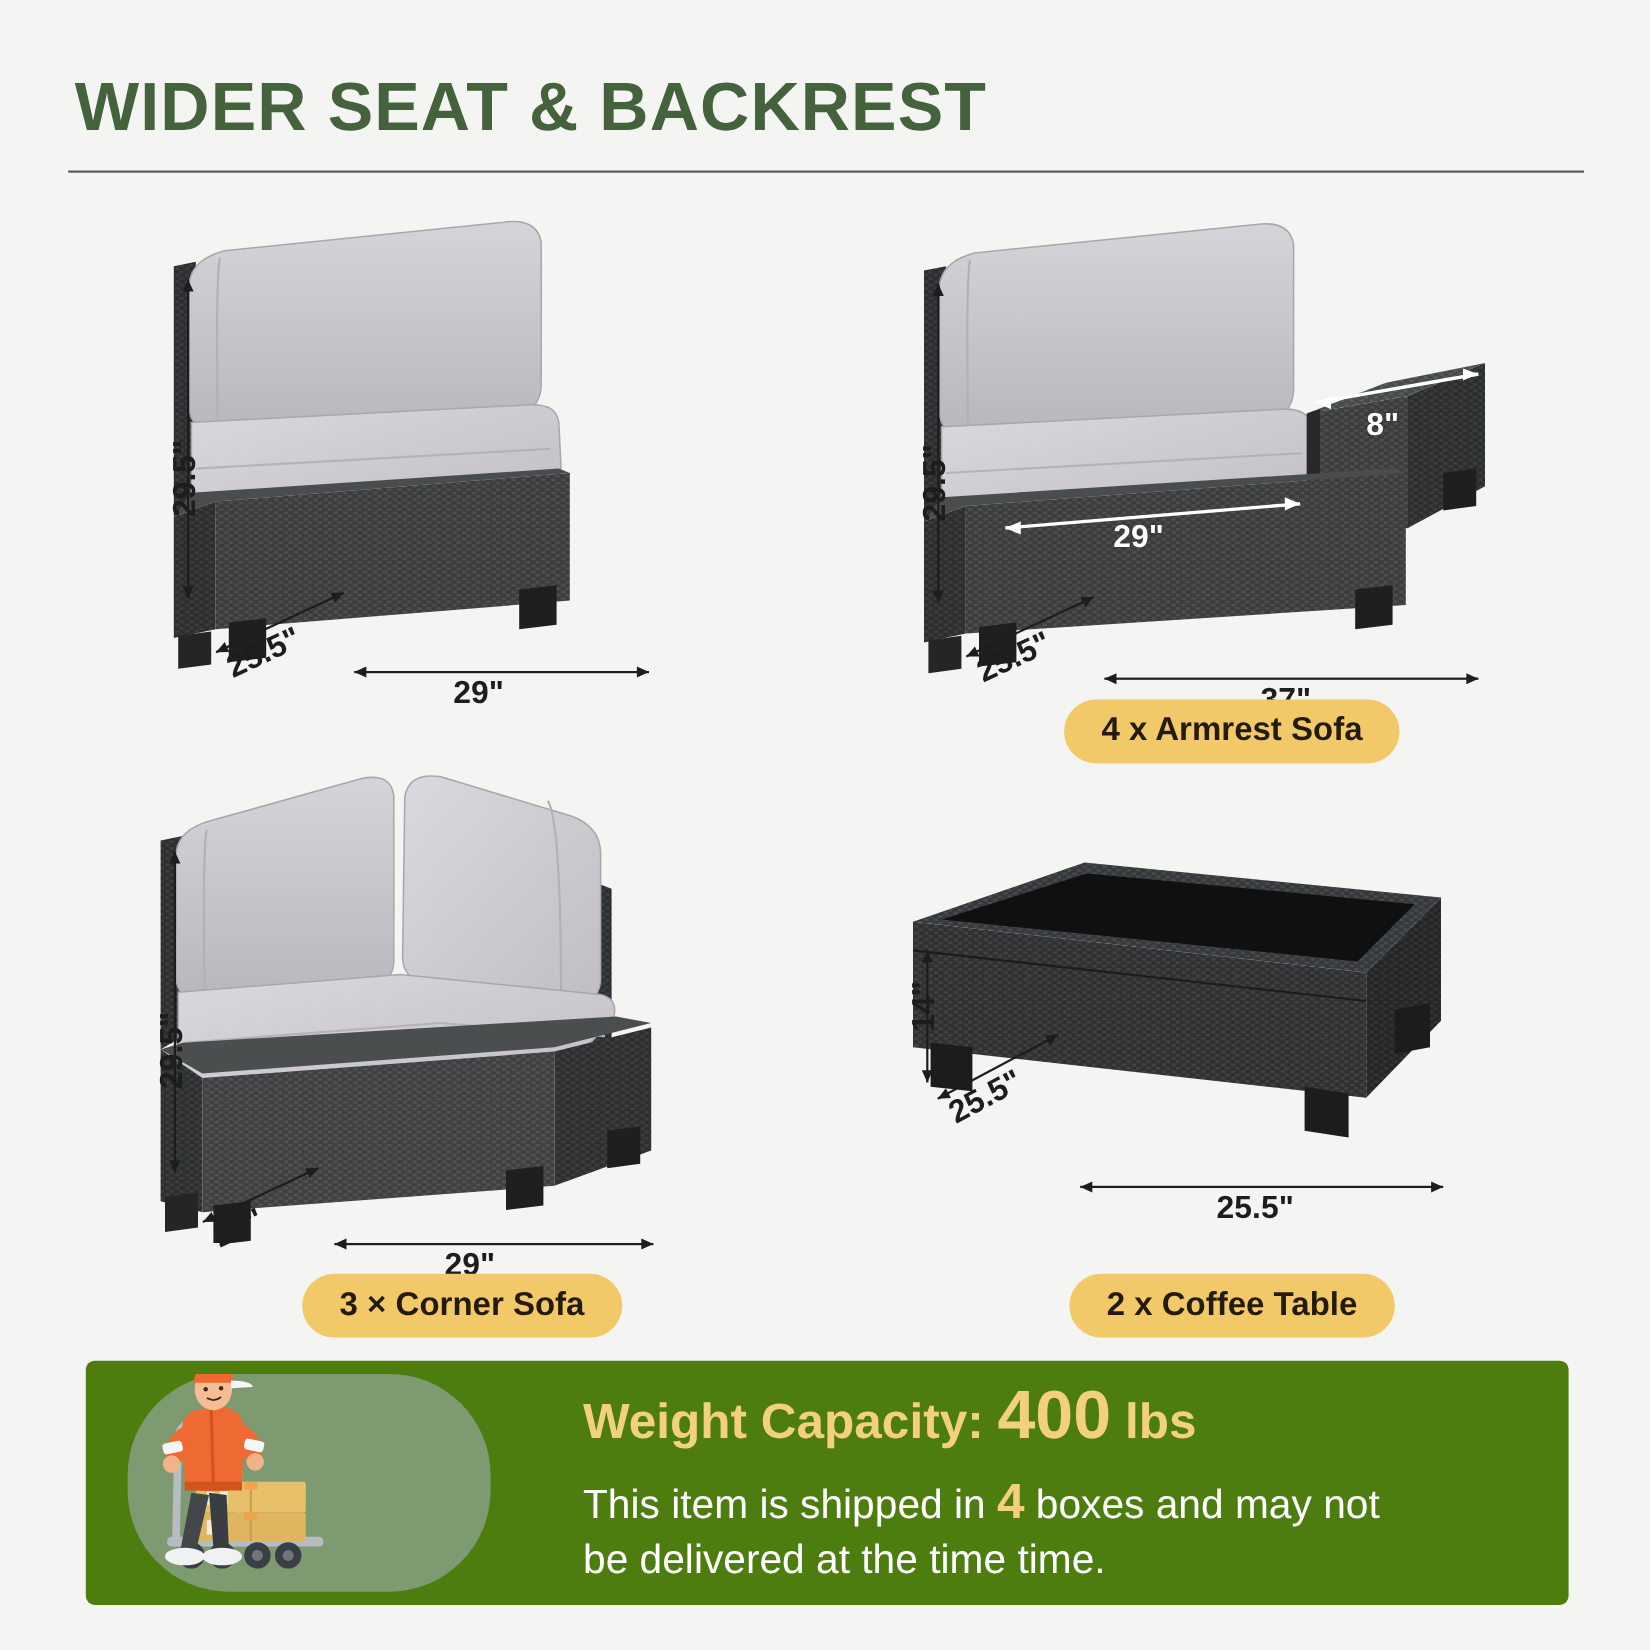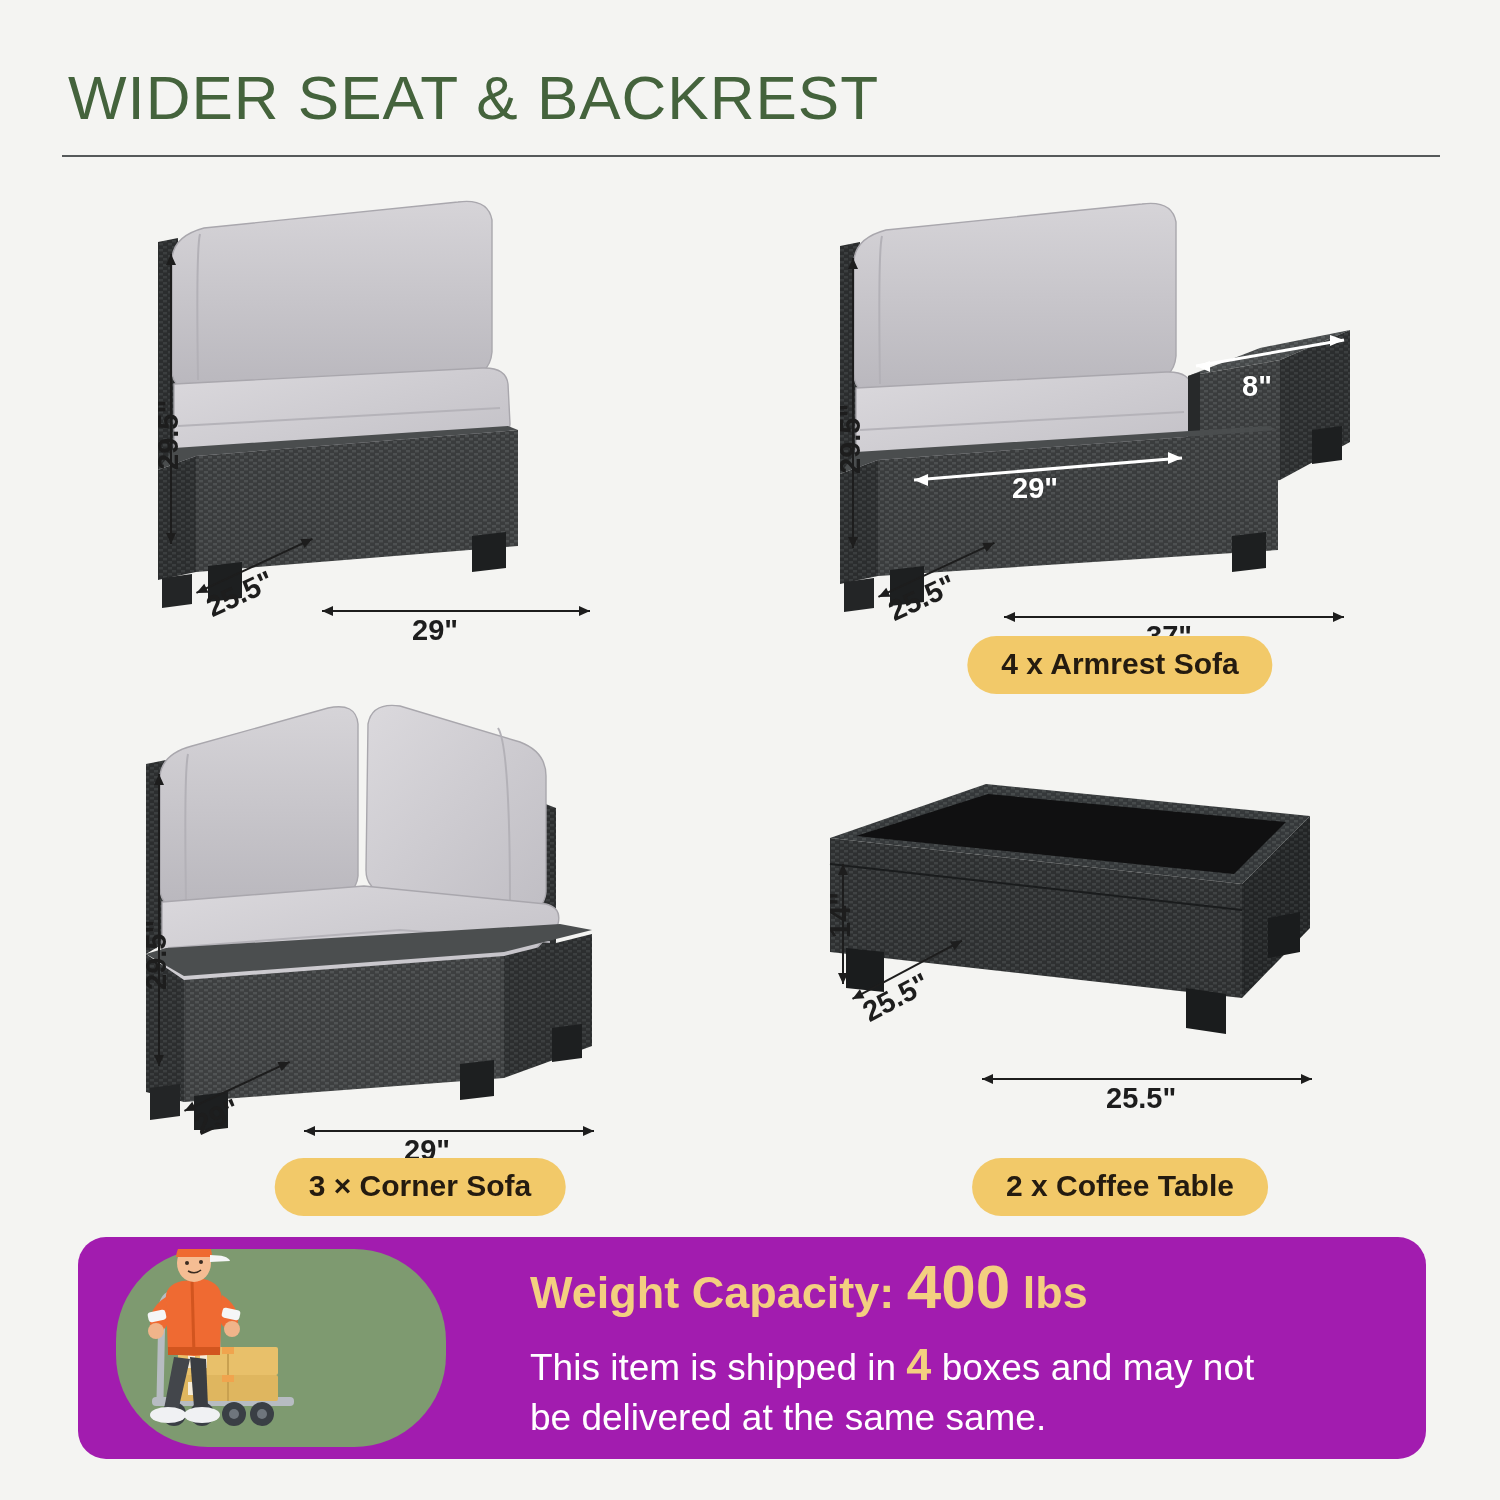--- a/index.html
+++ b/index.html
@@ -18,21 +18,21 @@
     position: absolute;
     left: 0; top: 0;
     width: 1500px;
     height: 165px;
   }
   .page-title {
     position: absolute;
     left: 68px;
     top: 62px;
     font-size: 62px;
-    font-weight: normal;
+    font-weight: bold;
     letter-spacing: 1px;
     color: #44633c;
     font-family: "Liberation Sans", sans-serif;
   }
   .brand-logo {
     position: absolute;
     right: 58px;
     top: 62px;
     font-size: 62px;
     font-weight: bold;
@@ -116,22 +116,22 @@
   
   .furn { position: absolute; left: 0; top: 0; }
 
   
   .banner {
     position: absolute;
     left: 78px;
     top: 1237px;
     width: 1348px;
     height: 222px;
-    background: #a21caf;
-    border-radius: 28px;
+    background: #4d7c0f;
+    border-radius: 8px;
   }
   .banner-illus {
     position: absolute;
     left: 38px;
     top: 12px;
     width: 330px;
     height: 198px;
     background: #7e9a70;
     border-radius: 92px;
   }
@@ -462,16 +462,16 @@
   <div class="banner-text">
     <div class="weight-line">
       <span>Weight Capacity:</span>
       <span class="big">400</span>
       <span>lbs</span>
     </div>
     <div class="ship-line">
       <span>This item is shipped in</span>
       <span class="hl">4</span>
       <span>boxes and may not</span><br>
-      <span>be delivered at the same same.</span>
+      <span>be delivered at the time time.</span>
     </div>
   </div>
 </div>
 
 </body></html>

